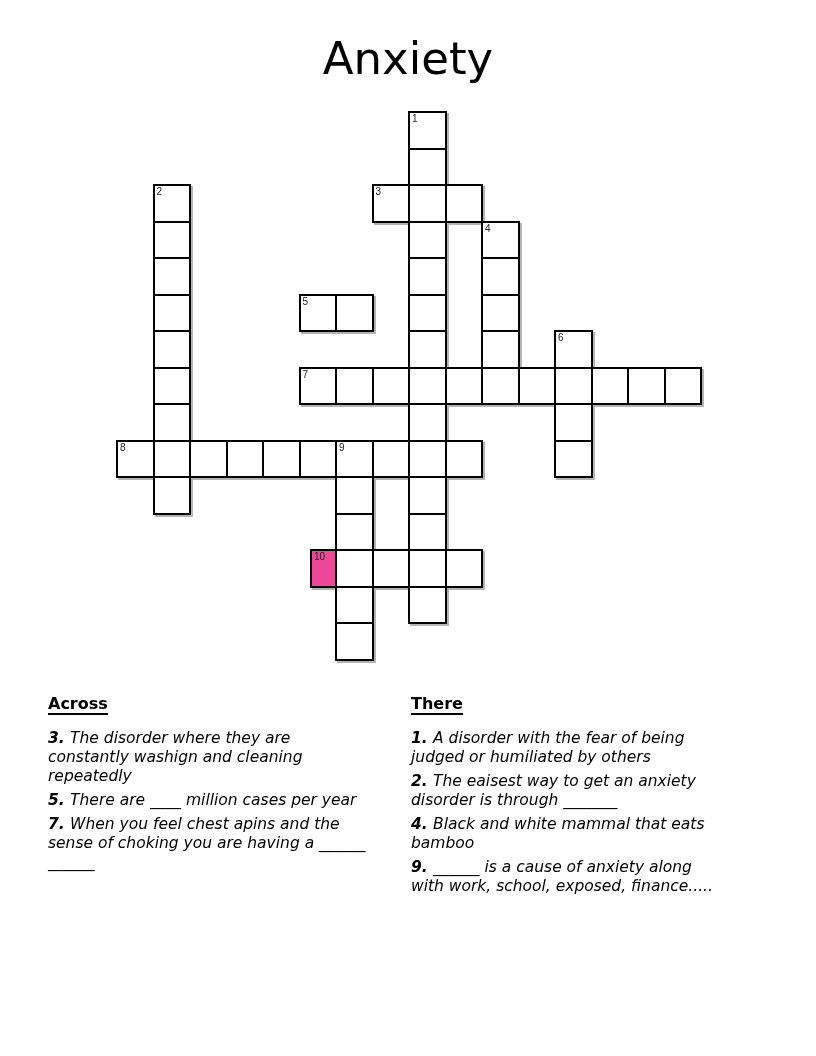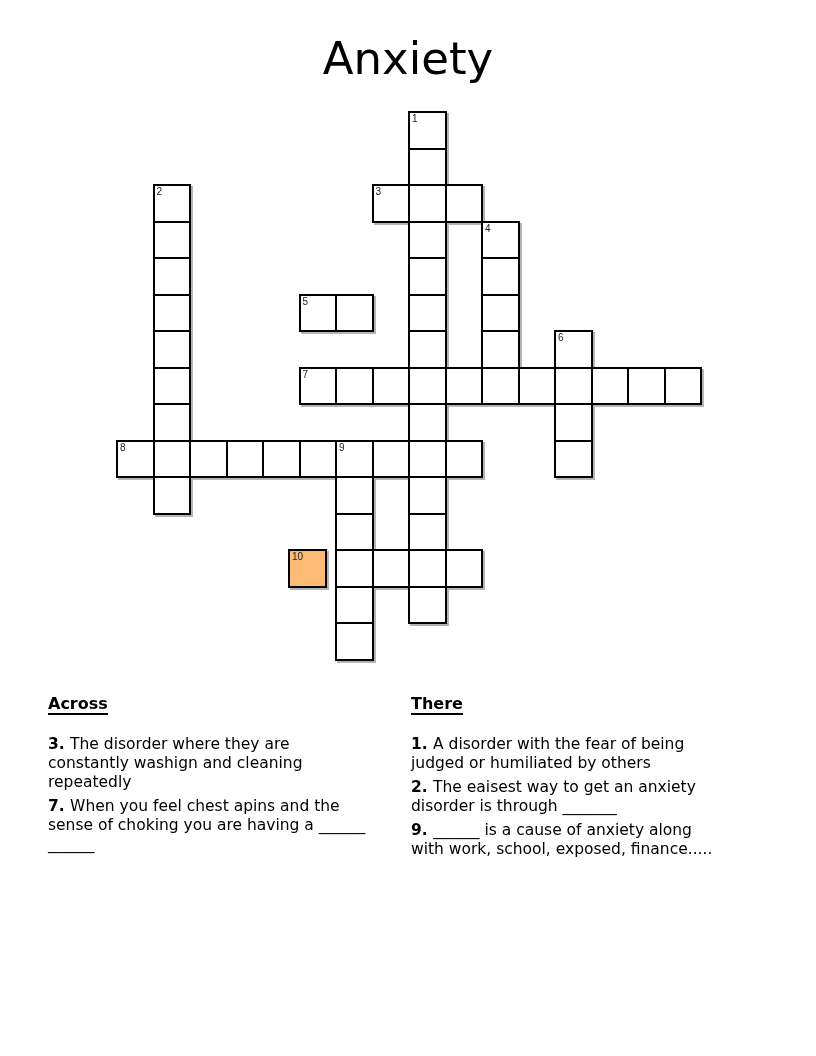--- a/index.html
+++ b/index.html
@@ -42,30 +42,31 @@
     top:694px;
     font-size:15.5px;
     line-height:19px;
     font-family:"DejaVu Sans",sans-serif;
   }
   .clue-col.across{left:48px;width:352px;}
   .clue-col.down{left:411px;width:372px;}
   .clue-heading{
     font-size:16px;
     font-weight:bold;
-    margin:0 0 20px 0;
+    margin:0 0 14px 0;
   }
   .clue-heading span{
     display:inline-block;
     border-bottom:2px solid #000;
     padding-bottom:0px;
   }
   .clue{
     white-space:pre-line;
     margin:0 0 5px 0;
+    font-style:italic;
   }
   .clue-num{font-weight:bold;}
 </style>
 </head>
 <body>
 
 <div class="page">
   <h1 class="title">Anxiety</h1>
 
   <div id="grid">
@@ -132,48 +133,51 @@
       </div>
       <div class="cell" style="left: 371.5px; top: 439.5px; width: 38.5px; height: 38.5px; background: rgb(255, 255, 255); border-color: rgb(0, 0, 0); box-shadow: rgb(180, 180, 180) 2px 2px 0px;"></div>
       <div class="cell" style="left: 408px; top: 439.5px; width: 38.5px; height: 38.5px; background: rgb(255, 255, 255); border-color: rgb(0, 0, 0); box-shadow: rgb(180, 180, 180) 2px 2px 0px;"></div>
       <div class="cell" style="left: 444.5px; top: 439.5px; width: 38.5px; height: 38.5px; background: rgb(255, 255, 255); border-color: rgb(0, 0, 0); box-shadow: rgb(180, 180, 180) 2px 2px 0px;"></div>
       <div class="cell" style="left: 554px; top: 439.5px; width: 38.5px; height: 38.5px; background: rgb(255, 255, 255); border-color: rgb(0, 0, 0); box-shadow: rgb(180, 180, 180) 2px 2px 0px;"></div>
       <div class="cell" style="left: 152.5px; top: 476px; width: 38.5px; height: 38.5px; background: rgb(255, 255, 255); border-color: rgb(0, 0, 0); box-shadow: rgb(180, 180, 180) 2px 2px 0px;"></div>
       <div class="cell" style="left: 335px; top: 476px; width: 38.5px; height: 38.5px; background: rgb(255, 255, 255); border-color: rgb(0, 0, 0); box-shadow: rgb(180, 180, 180) 2px 2px 0px;"></div>
       <div class="cell" style="left: 408px; top: 476px; width: 38.5px; height: 38.5px; background: rgb(255, 255, 255); border-color: rgb(0, 0, 0); box-shadow: rgb(180, 180, 180) 2px 2px 0px;"></div>
       <div class="cell" style="left: 335px; top: 512.5px; width: 38.5px; height: 38.5px; background: rgb(255, 255, 255); border-color: rgb(0, 0, 0); box-shadow: rgb(180, 180, 180) 2px 2px 0px;"></div>
       <div class="cell" style="left: 408px; top: 512.5px; width: 38.5px; height: 38.5px; background: rgb(255, 255, 255); border-color: rgb(0, 0, 0); box-shadow: rgb(180, 180, 180) 2px 2px 0px;"></div>
-      <div class="cell" style="left: 288px; top: 549px; width: 38.5px; height: 38.5px; background: #fdba74; border-color: rgb(0, 0, 0); box-shadow: rgb(180, 180, 180) 2px 2px 0px;">
+      <div class="cell" style="left: 310px; top: 549px; width: 38.5px; height: 38.5px; background: #ec4899; border-color: rgb(0, 0, 0); box-shadow: rgb(180, 180, 180) 2px 2px 0px;">
         <span class="cell-num" style="color: rgb(34, 34, 34);">10</span>
       </div>
       <div class="cell" style="left: 335px; top: 549px; width: 38.5px; height: 38.5px; background: rgb(255, 255, 255); border-color: rgb(0, 0, 0); box-shadow: rgb(180, 180, 180) 2px 2px 0px;"></div>
       <div class="cell" style="left: 371.5px; top: 549px; width: 38.5px; height: 38.5px; background: rgb(255, 255, 255); border-color: rgb(0, 0, 0); box-shadow: rgb(180, 180, 180) 2px 2px 0px;"></div>
       <div class="cell" style="left: 408px; top: 549px; width: 38.5px; height: 38.5px; background: rgb(255, 255, 255); border-color: rgb(0, 0, 0); box-shadow: rgb(180, 180, 180) 2px 2px 0px;"></div>
       <div class="cell" style="left: 444.5px; top: 549px; width: 38.5px; height: 38.5px; background: rgb(255, 255, 255); border-color: rgb(0, 0, 0); box-shadow: rgb(180, 180, 180) 2px 2px 0px;"></div>
       <div class="cell" style="left: 335px; top: 585.5px; width: 38.5px; height: 38.5px; background: rgb(255, 255, 255); border-color: rgb(0, 0, 0); box-shadow: rgb(180, 180, 180) 2px 2px 0px;"></div>
       <div class="cell" style="left: 408px; top: 585.5px; width: 38.5px; height: 38.5px; background: rgb(255, 255, 255); border-color: rgb(0, 0, 0); box-shadow: rgb(180, 180, 180) 2px 2px 0px;"></div>
       <div class="cell" style="left: 335px; top: 622px; width: 38.5px; height: 38.5px; background: rgb(255, 255, 255); border-color: rgb(0, 0, 0); box-shadow: rgb(180, 180, 180) 2px 2px 0px;"></div>
     </div>
 
   <div class="clue-col across">
     <div class="clue-heading"><span>Across</span></div>
     <div id="across-list">
         <div class="clue"><span class="clue-num">3. </span><span class="clue-text">The disorder where they are
 constantly washign and cleaning
 repeatedly</span></div>
+        <div class="clue"><span class="clue-num">5. </span><span class="clue-text">There are ____ million cases per year</span></div>
         <div class="clue"><span class="clue-num">7. </span><span class="clue-text">When you feel chest apins and the
 sense of choking you are having a ______
 ______</span></div>
       </div>
   </div>
 
   <div class="clue-col down">
     <div class="clue-heading"><span>There</span></div>
     <div id="down-list">
         <div class="clue"><span class="clue-num">1. </span><span class="clue-text">A disorder with the fear of being
 judged or humiliated by others</span></div>
         <div class="clue"><span class="clue-num">2. </span><span class="clue-text">The eaisest way to get an anxiety
 disorder is through _______</span></div>
+        <div class="clue"><span class="clue-num">4. </span><span class="clue-text">Black and white mammal that eats
+bamboo</span></div>
         <div class="clue"><span class="clue-num">9. </span><span class="clue-text">______ is a cause of anxiety along
 with work, school, exposed, finance.....</span></div>
       </div>
   </div>
 </div>
 
 </body></html>

